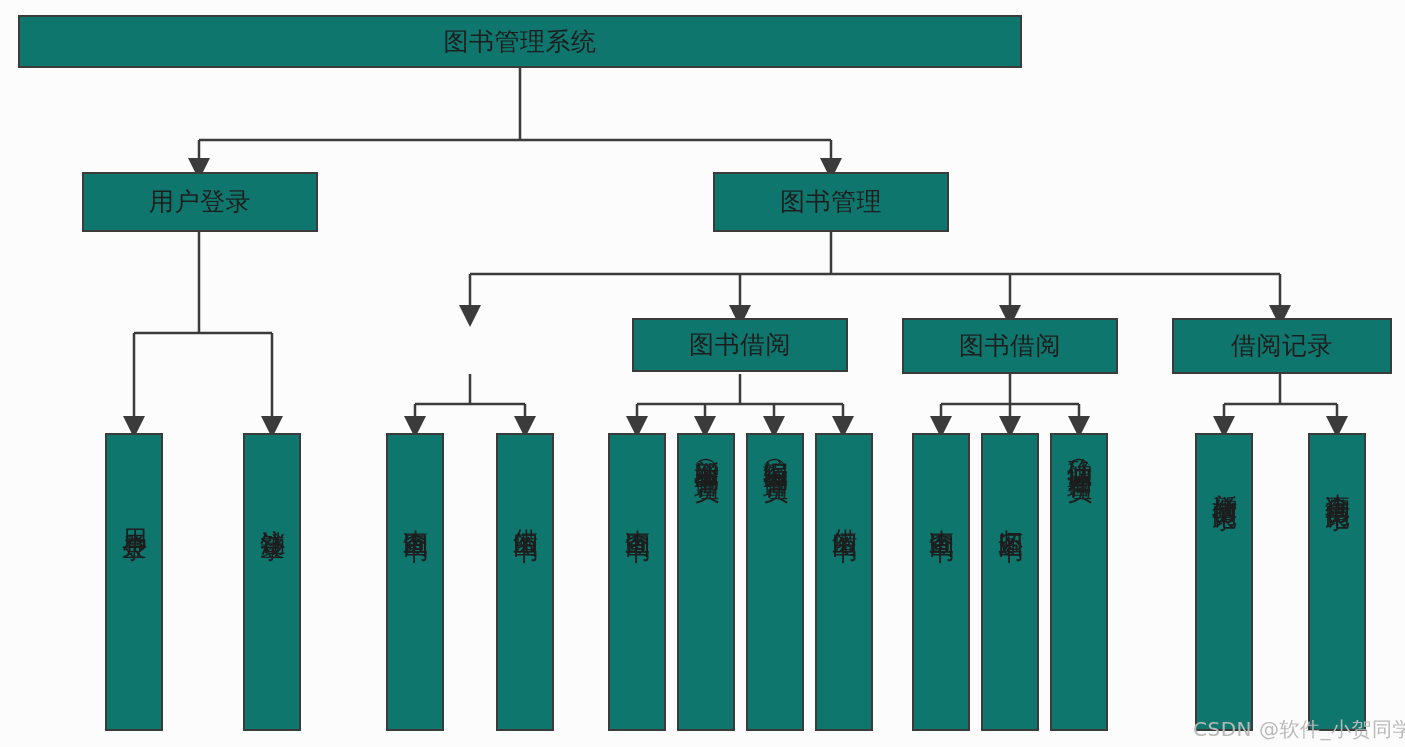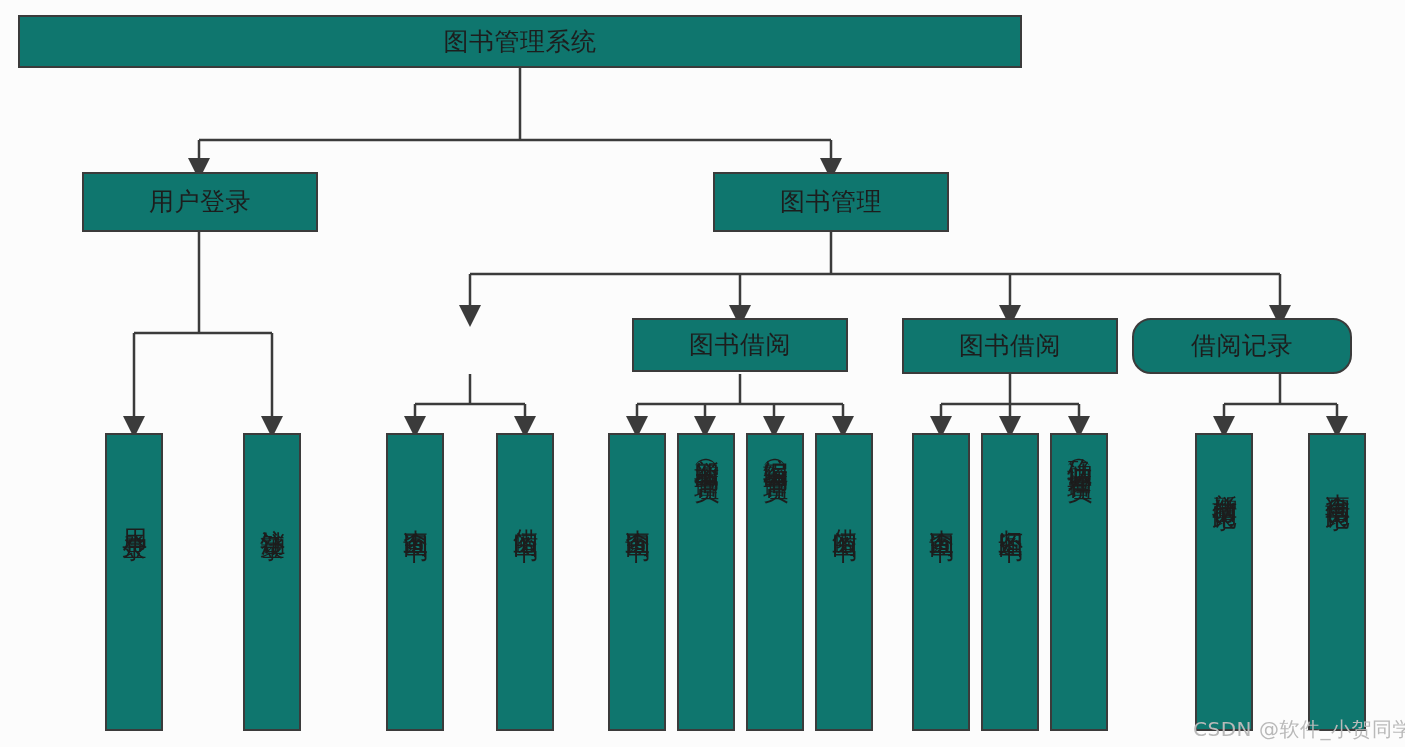--- a/index.html
+++ b/index.html
@@ -140,21 +140,21 @@
   <div class="node horiz" style="left:713px; top:172px; width:236px; height:60px;">
     <span class="label">图书管理</span>
   </div>
 
   <div class="node horiz" style="left:632px; top:318px; width:216px; height:54px;">
     <span class="label">图书借阅</span>
   </div>
   <div class="node horiz" style="left:902px; top:318px; width:216px; height:56px;">
     <span class="label">图书借阅</span>
   </div>
-  <div class="node horiz" style="left:1132px; top:318px; width:220px; height:56px;border-radius:19px;">
+  <div class="node horiz" style="left:1172px; top:318px; width:220px; height:56px;">
     <span class="label">借阅记录</span>
   </div>
 
   <div class="node vert" style="left:105px; top:433px; width:58px; height:298px; padding-top:74px;">
     <span class="label">用户登录</span>
   </div>
   <div class="node vert" style="left:243px; top:433px; width:58px; height:298px; padding-top:74px;">
     <span class="label">注销登录</span>
   </div>
 

